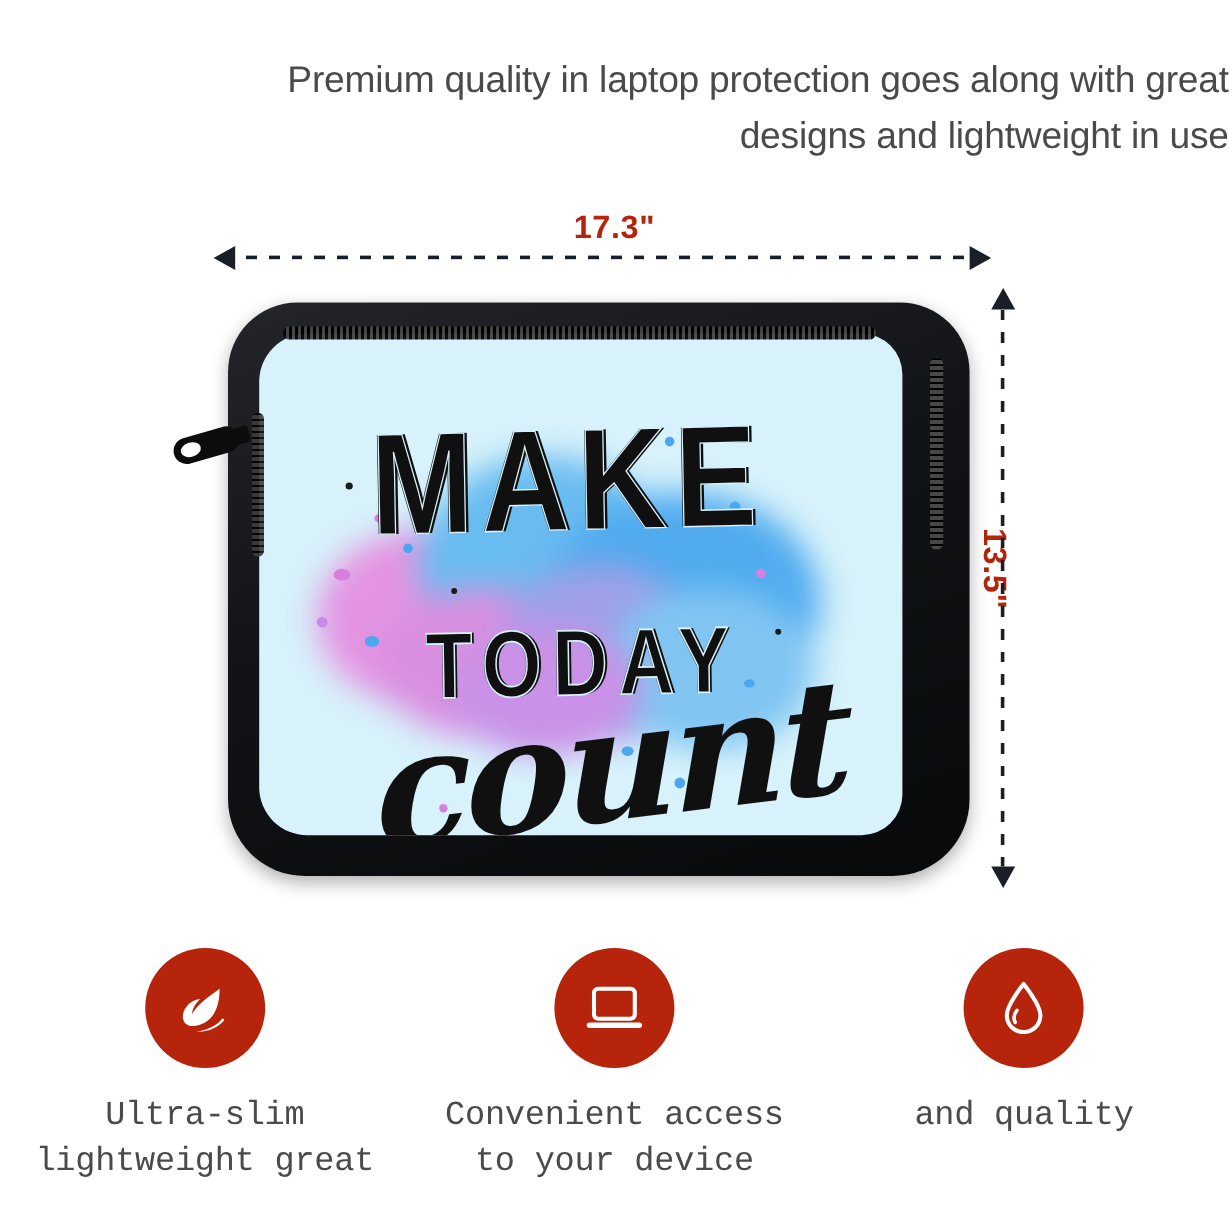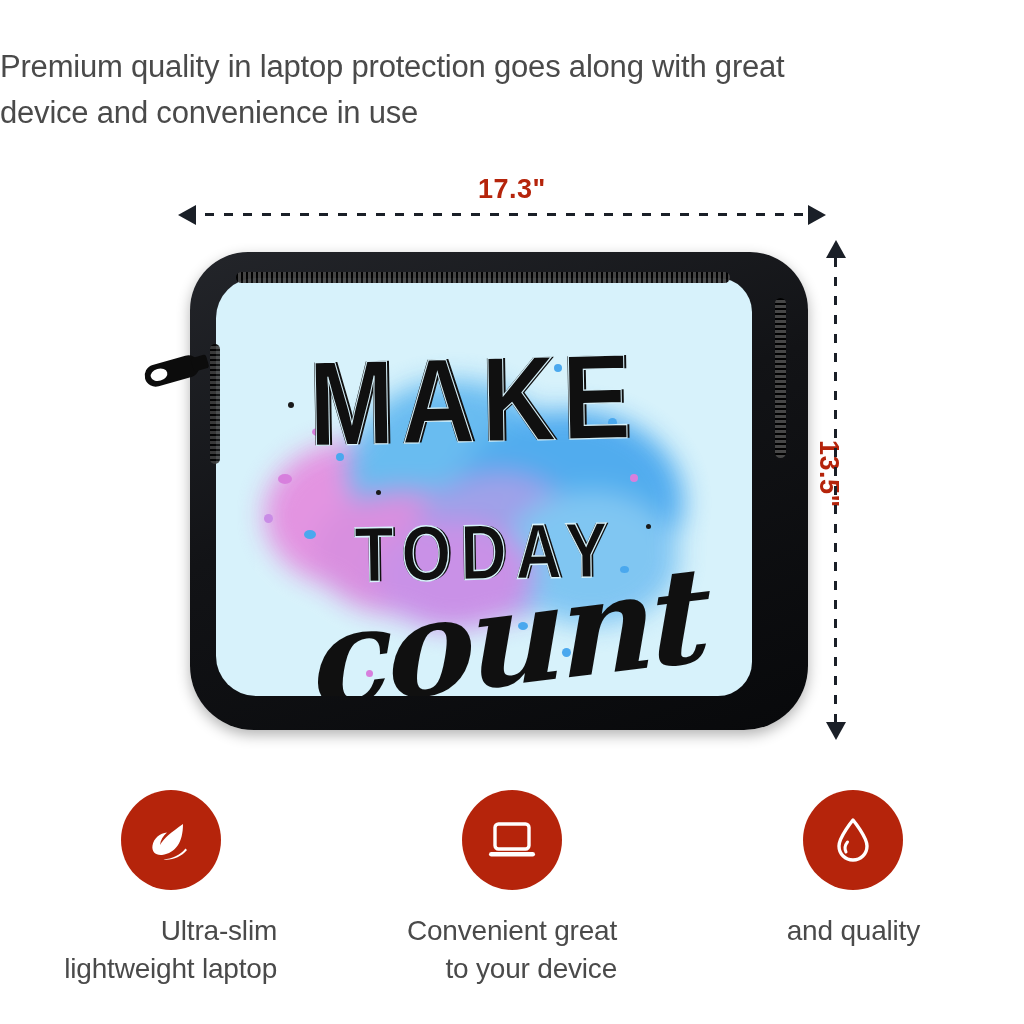--- a/index.html
+++ b/index.html
@@ -14,21 +14,21 @@
     overflow: hidden;
     position: relative;
   }
 
   
   .headline {
     position: absolute;
     top: 44px;
     left: 0;
     width: 1024px;
-    text-align: left;
+    text-align: right;
     font-size: 31px;
     line-height: 46px;
     color: #4a4a4a;
     font-weight: 400;
     letter-spacing: -0.2px;
     font-stretch: condensed;
   }
   .headline span { display: block; }
 
   
@@ -270,35 +270,36 @@
     width: 100px;
     height: 100px;
     border-radius: 50%;
     background: #b5240b;
     display: flex;
     align-items: center;
     justify-content: center;
   }
   .feature-caption {
     margin-top: 22px;
-    text-align: right;
+    text-align: center;
     font-size: 28px;
     line-height: 38px;
     color: #4a4a4a;
     font-stretch: condensed;
     letter-spacing: -0.2px;
+    font-family: Liberation Mono, monospace;
   }
   .feature-caption span { display: block; }
 </style>
 </head>
 <body>
 
 <div class="headline">
   <span>Premium quality in laptop protection goes along with great</span>
-  <span>device and convenience in use</span>
+  <span>designs and lightweight in use</span>
 </div>
 
 <div class="dim-width-label">17.3"</div>
 <div class="dim-width-line"></div>
 <div class="arrow-left"></div>
 <div class="arrow-right"></div>
 
 <div class="dim-height-label">13.5"</div>
 <div class="dim-height-line"></div>
 <div class="arrow-up"></div>
@@ -357,33 +358,33 @@
   <div class="feature">
     <div class="feature-icon">
       <svg width="56" height="56" viewBox="0 0 56 56">
         <path d="M40 12 C40 30 33 41 19 43 C12.5 43.6 8.5 39.5 9.5 33.5 C10.6 26.5 17 21 24 20.5
                  C20 24 17.5 28 17 33 C21 26 28 20.5 40 12 Z" fill="#ffffff"></path>
         <path d="M44 38 C38 45 29 48.5 20.5 47.5 C29 46.8 37 43.3 42.5 36.5 Z" fill="#ffffff"></path>
       </svg>
     </div>
     <div class="feature-caption">
       <span>Ultra-slim</span>
-      <span>lightweight laptop</span>
+      <span>lightweight great</span>
     </div>
   </div>
 
   <div class="feature">
     <div class="feature-icon">
       <svg width="58" height="58" viewBox="0 0 58 58">
         <rect x="12" y="13" width="34" height="25" rx="3.5" fill="none" stroke="#ffffff" stroke-width="3.4"></rect>
         <rect x="6" y="41" width="46" height="4.6" rx="2.3" fill="#ffffff"></rect>
       </svg>
     </div>
     <div class="feature-caption">
-      <span>Convenient great</span>
+      <span>Convenient access</span>
       <span>to your device</span>
     </div>
   </div>
 
   <div class="feature">
     <div class="feature-icon">
       <svg width="56" height="56" viewBox="0 0 56 56">
         <path d="M28 8 C28 8 42 25 42 34 C42 42 35.7 48 28 48 C20.3 48 14 42 14 34 C14 25 28 8 28 8 Z" fill="none" stroke="#ffffff" stroke-width="3.4" stroke-linejoin="round"></path>
         <path d="M22.5 30 C20 33 19.5 37 21 40" fill="none" stroke="#ffffff" stroke-width="3" stroke-linecap="round"></path>
       </svg>

